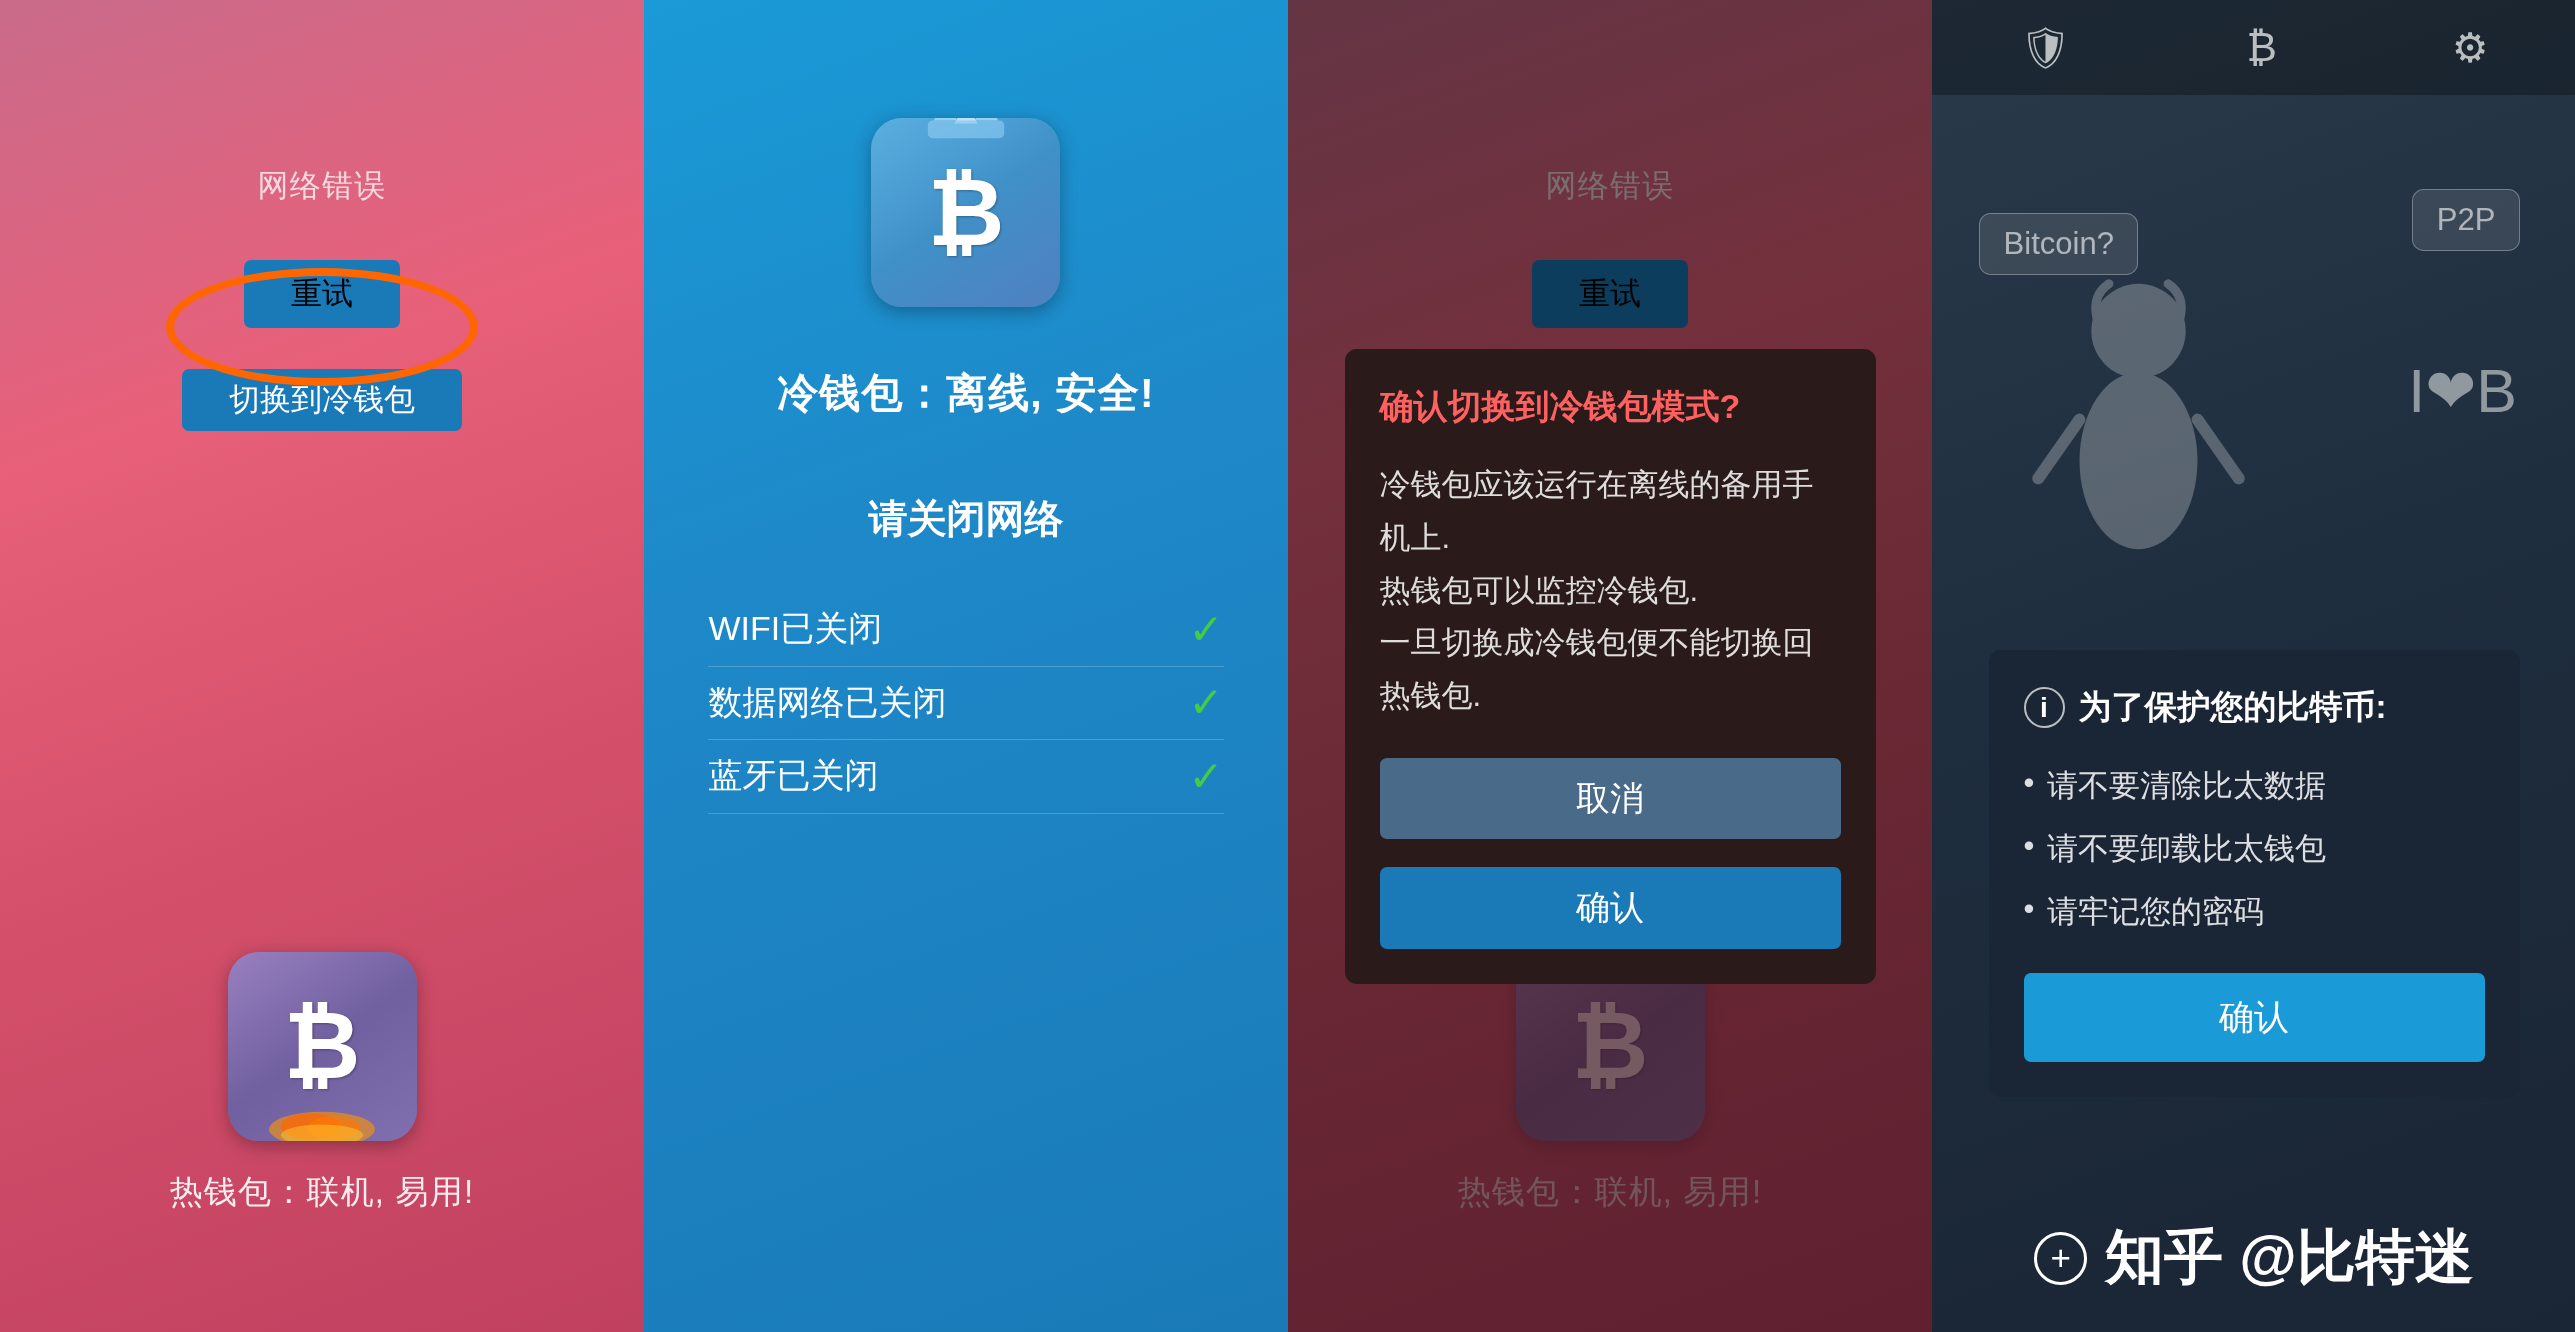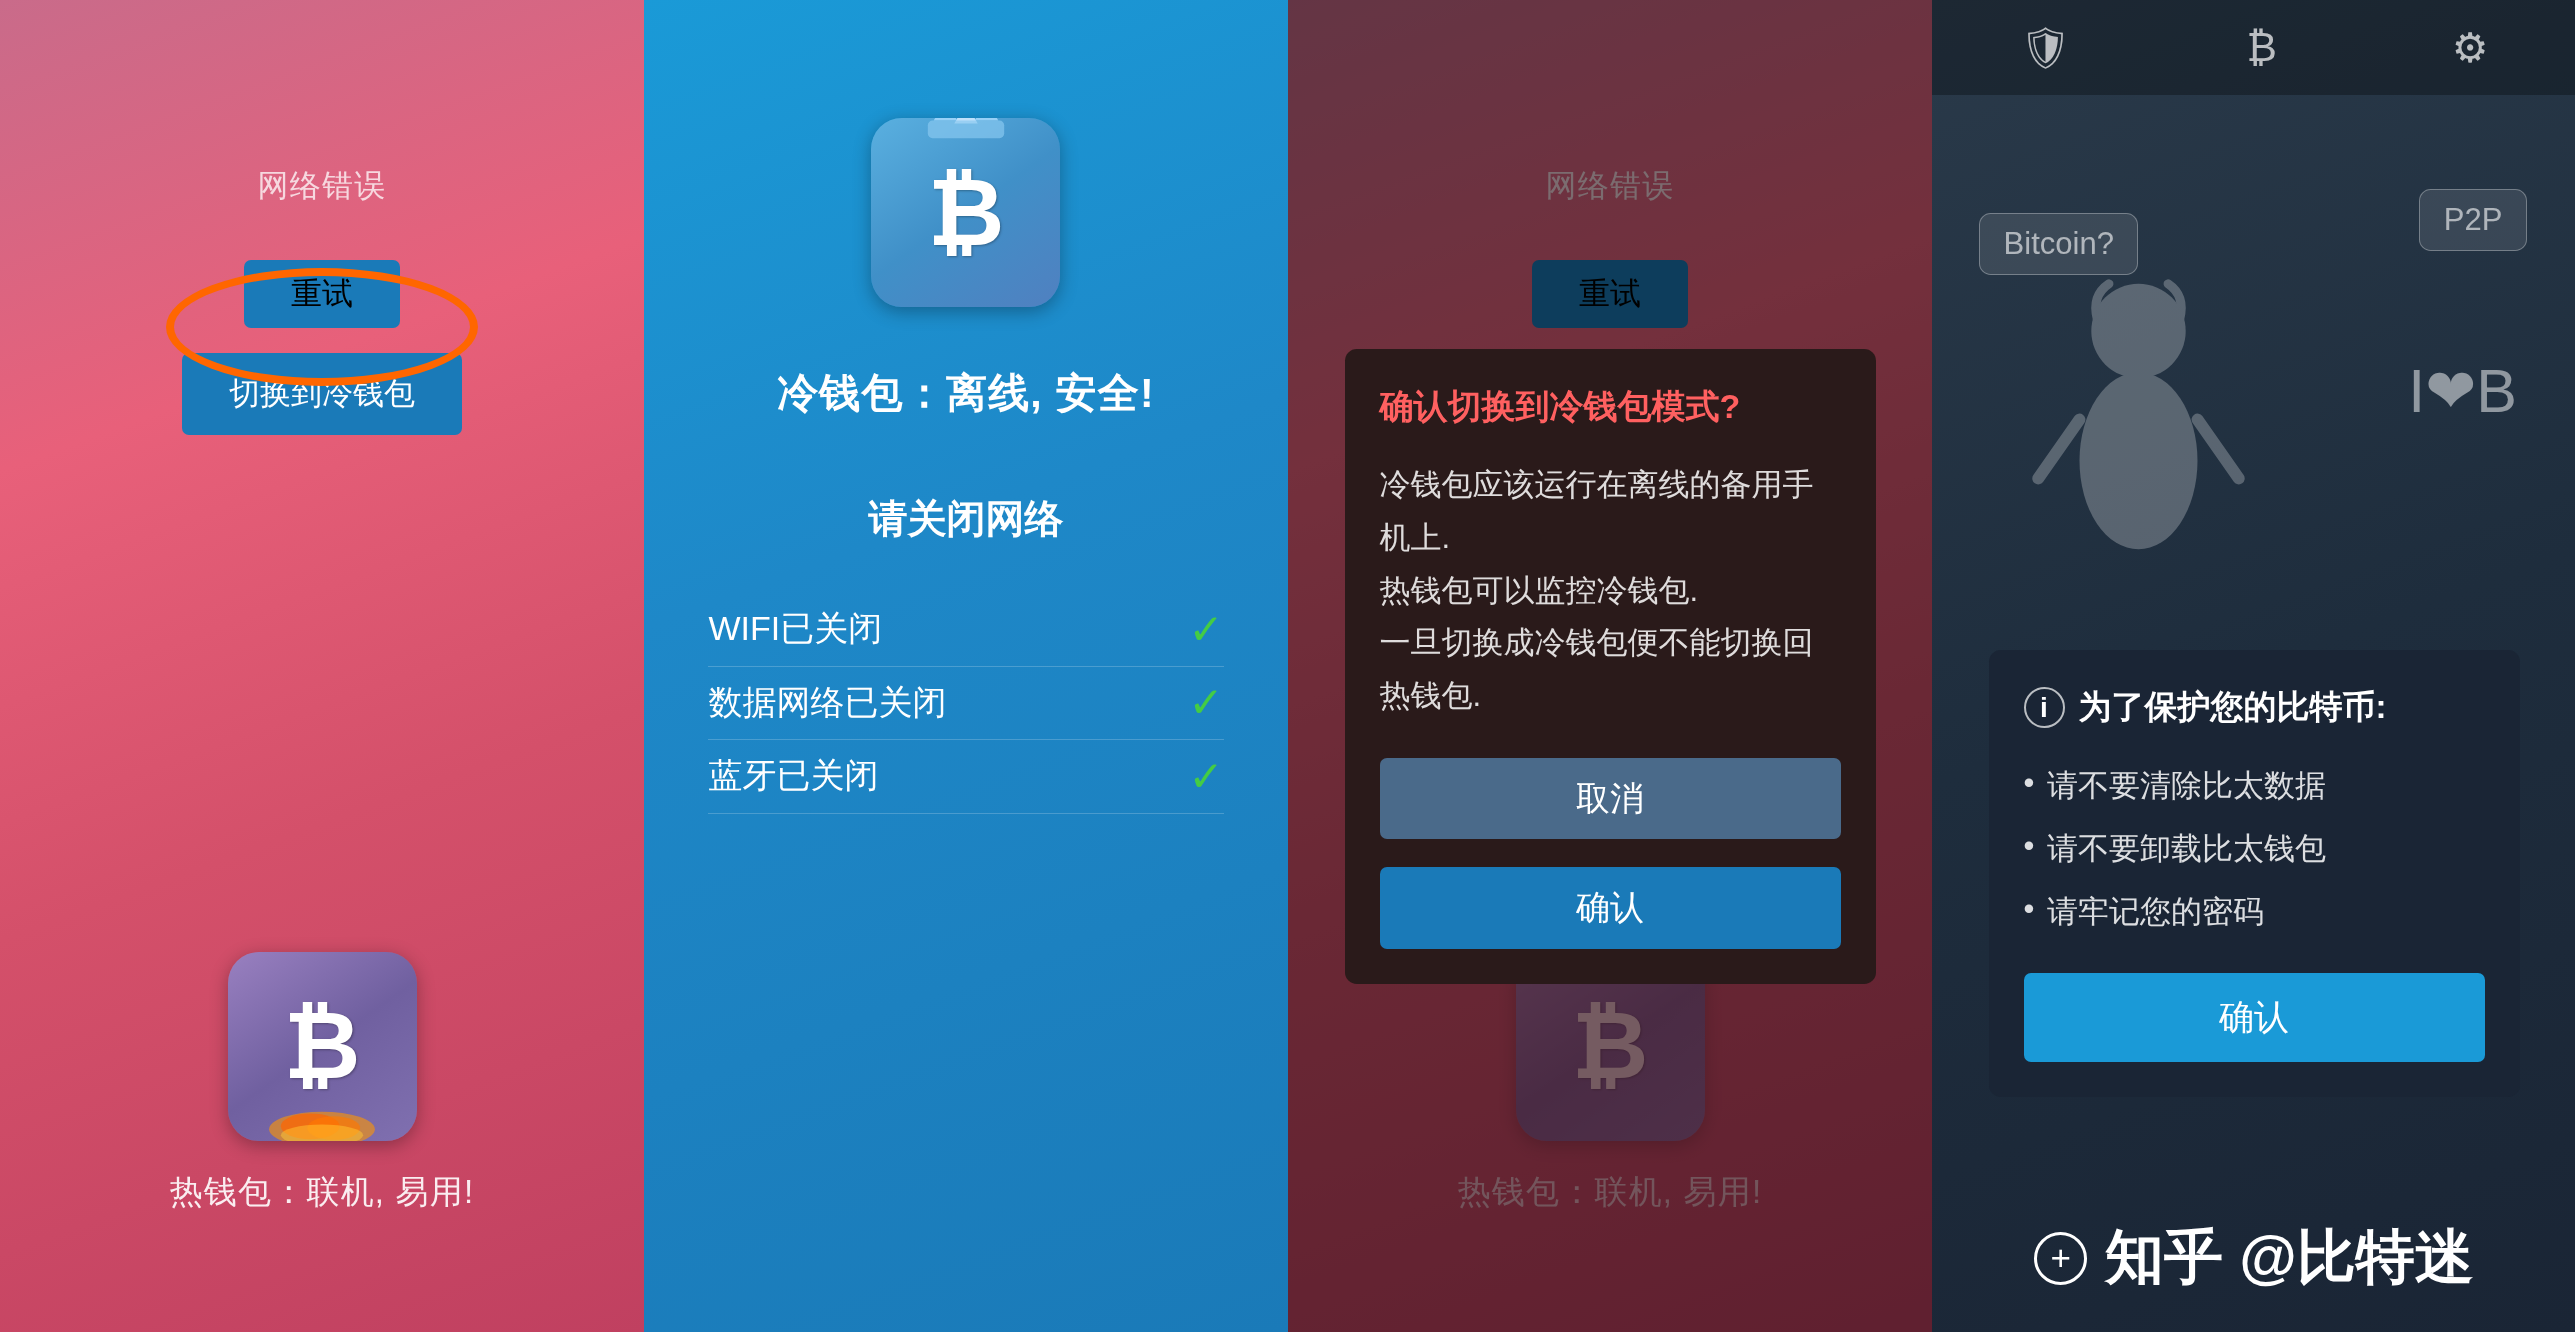--- a/index.html
+++ b/index.html
@@ -58,26 +58,26 @@
       color: #000000;
       border: none;
       border-radius: 7px;
       padding: 13px 47px;
       font-size: 31px;
       cursor: pointer;
     }
 
     
     .btn-switch {
-      margin-top: 25px;
+      margin-top: 41px;
       background: #1a7ab8;
       color: white;
       border: none;
       border-radius: 7px;
-      padding: 20px 47px;
+      padding: 10px 47px;
       font-size: 31px;
       cursor: pointer;
     }
 
     
     .oval-highlight {
       position: absolute;
       top: 268px;
       left: 50%;
       transform: translateX(-50%);
@@ -395,21 +395,21 @@
       color: rgba(255,255,255,0.6);
     }
 
     .bubble-bitcoin {
       top: 118px;
       left: 47px;
     }
 
     .bubble-p2p {
       top: 94px;
-      right: 49px;
+      right: 56px;
     }
 
     .love-btc {
       position: absolute;
       top: 260px;
       right: 59px;
       font-size: 61px;
       color: rgba(255,255,255,0.5);
     }
 

